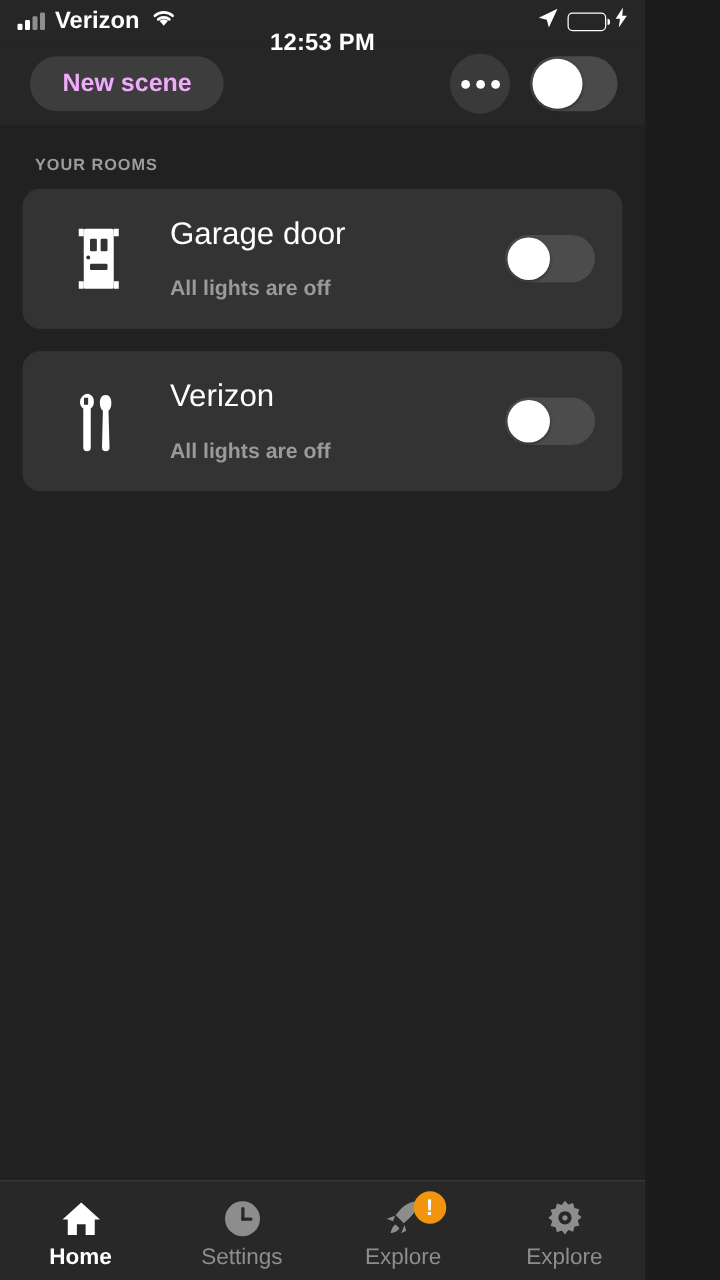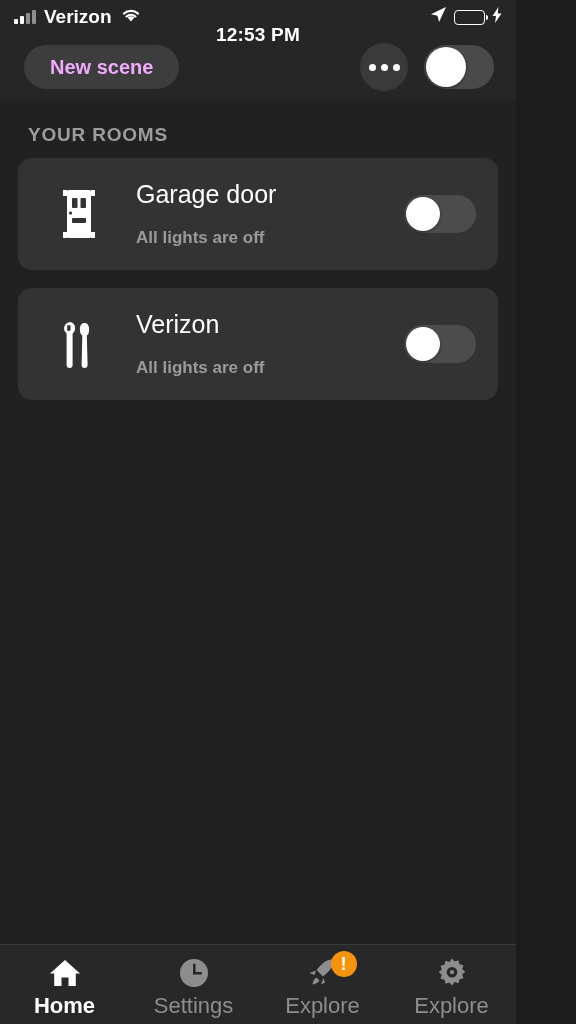--- a/index.html
+++ b/index.html
@@ -123,21 +123,21 @@
 
   
   .main {
     flex: 1 1 auto;
     background: #212121;
     padding: 0 18px;
     overflow: hidden;
   }
   .section-title {
     color: #9d9d9d;
-    font-size: 19px;
+    font-size: 13px;
     font-weight: 700;
     letter-spacing: 0.8px;
     padding: 24px 0 12px 10px;
   }
   .card {
     background: #333333;
     border-radius: 14px;
     height: 112px;
     margin-bottom: 18px;
     display: flex;
@@ -169,21 +169,21 @@
     flex-direction: column;
     align-items: center;
     justify-content: center;
     gap: 4px;
     cursor: pointer;
     position: relative;
     height: 100%;
     padding-top: 6px;
   }
   .tab .tab-icon { height: 32px; display: flex; align-items: center; justify-content: center; position: relative; }
-  .tab .tab-label { font-size: 22px; color: #8d8d8d; }
+  .tab .tab-label { font-size: 18px; color: #8d8d8d; }
   .tab.active .tab-label { color: #ffffff; font-weight: 700; }
   .badge {
     position: absolute;
     top: -6px; right: -16px;
     width: 26px; height: 26px;
     border-radius: 50%;
     background: #f2940d;
     color: #ffffff;
     font-size: 18px;
     font-weight: 700;

